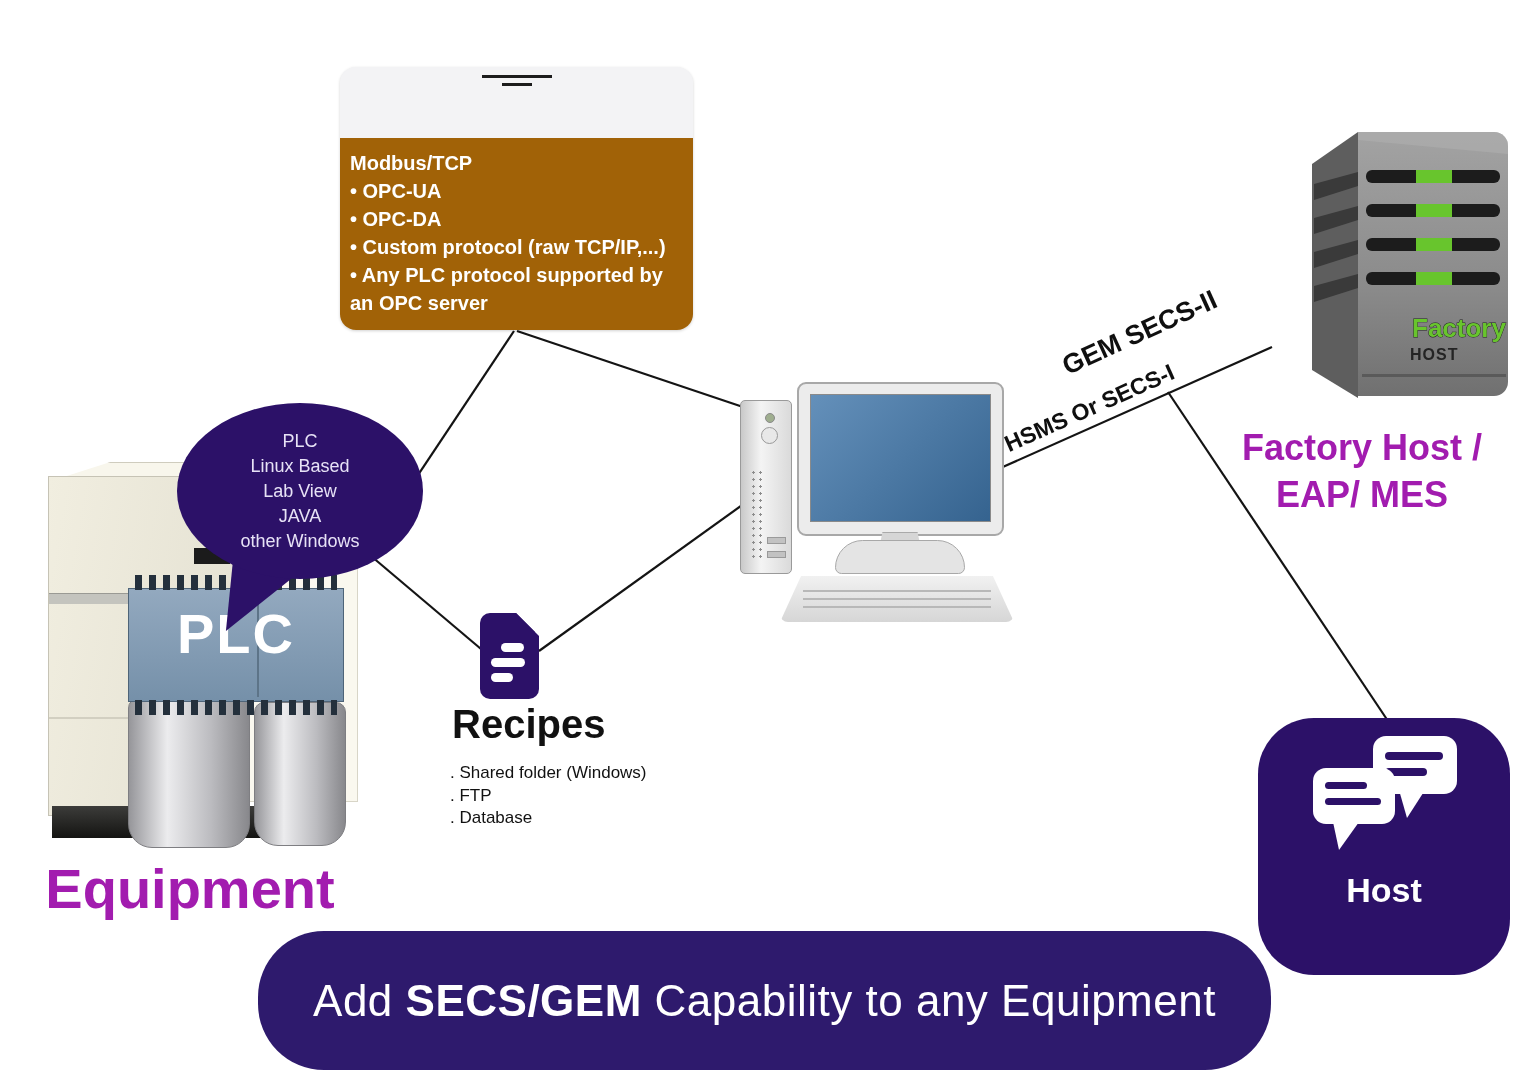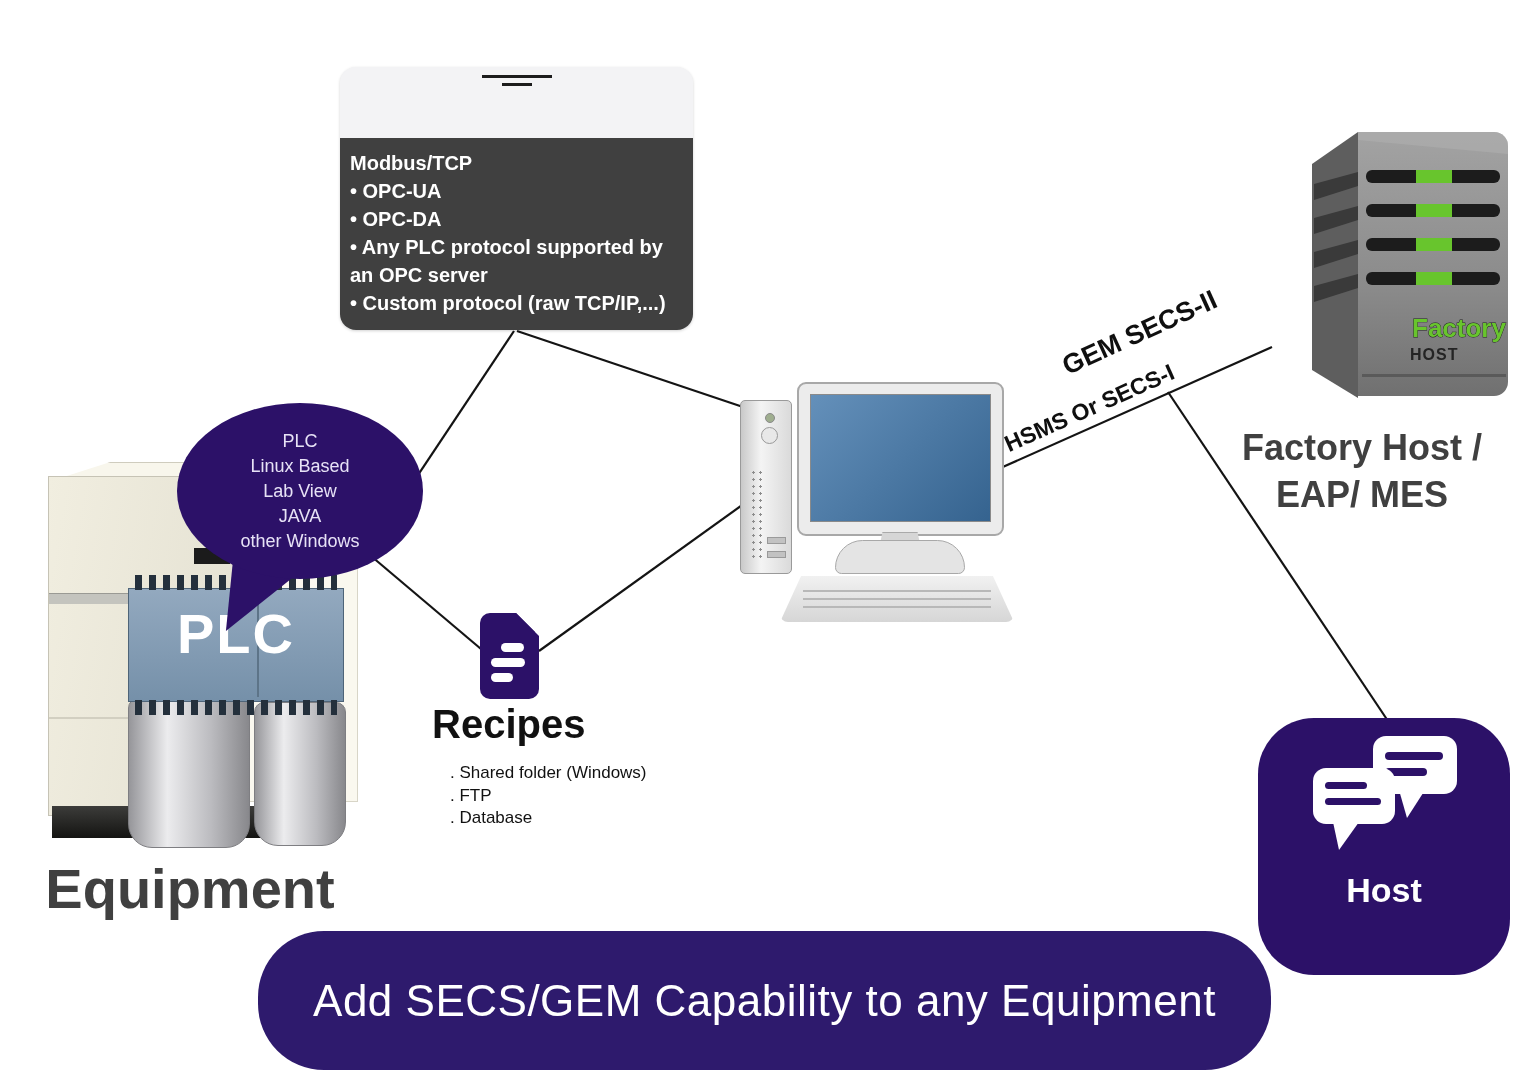--- a/index.html
+++ b/index.html
@@ -10,21 +10,21 @@
   .abs{position:absolute;}
   
   #lines{position:absolute;left:0;top:0;z-index:1;pointer-events:none;}
   
   .tooltip{left:340px;top:67px;width:353px;height:263px;border-radius:16px;z-index:3;
     box-shadow:0 1px 3px rgba(0,0,0,.18);overflow:hidden;background:#f3f3f5;}
   .tooltip-header{height:71px;background:#f3f3f5;position:relative;}
   .grab1,.grab2{position:absolute;left:50%;transform:translateX(-50%);background:#1c1c1c;}
   .grab1{top:8px;width:70px;height:3px;}
   .grab2{top:16px;width:30px;height:3px;}
-  .tooltip-body{background:#404040;height:192px;padding:11px 10px 0 10px;box-sizing:border-box;
+  .tooltip-body{background:#a16207;height:192px;padding:11px 10px 0 10px;box-sizing:border-box;
     color:#fff;font-weight:bold;font-size:20px;line-height:28px;}
   
   .bubble-wrap{left:177px;top:403px;width:246px;height:240px;z-index:4;}
   .bubble{position:absolute;left:0;top:0;width:246px;height:176px;background:#2c1168;border-radius:50%;
     display:flex;flex-direction:column;justify-content:center;align-items:center;
     color:#e7e2f6;font-size:18px;line-height:25px;text-align:center;}
   .bubble-tail{position:absolute;left:44px;top:146px;width:82px;height:82px;background:#2c1168;
     clip-path:polygon(16% 0%,96% 28%,6% 100%);}
   
   .equipment{left:42px;top:460px;width:298px;height:392px;z-index:2;}
@@ -45,27 +45,27 @@
   .plc{position:absolute;left:86px;top:128px;width:214px;height:112px;
     background:linear-gradient(#93a9bf,#7590a9);border:1px solid #4e6478;}
   .plc-teeth-top,.plc-teeth-bottom{position:absolute;left:6px;right:6px;height:15px;
     background:repeating-linear-gradient(90deg,#24303c 0 7px,rgba(0,0,0,0) 7px 14px);}
   .plc-teeth-top{top:-14px;}
   .plc-teeth-bottom{bottom:-14px;}
   .plc-seam{position:absolute;left:60%;top:4px;bottom:4px;width:2px;background:#5d7488;}
   .plc-label{position:absolute;left:0;top:12px;width:100%;text-align:center;color:#fff;
     font-size:56px;font-weight:bold;letter-spacing:2px;}
   
-  .caption{font-weight:bold;color:#404040;text-align:center;z-index:5;}
+  .caption{font-weight:bold;color:#a21caf;text-align:center;z-index:5;}
   .cap-equipment{left:40px;top:856px;width:300px;font-size:56px;}
   .cap-control{left:738px;top:628px;width:300px;font-size:36px;}
   .cap-factory{left:1228px;top:424px;width:268px;font-size:36px;line-height:47px;}
   
   .recipes-icon{left:476px;top:610px;z-index:3;}
-  .recipes-title{left:432px;top:702px;font-size:40px;font-weight:bold;z-index:3;}
+  .recipes-title{left:452px;top:702px;font-size:40px;font-weight:bold;z-index:3;}
   .recipes-items{left:450px;top:762px;font-size:17px;font-weight:normal;line-height:22.5px;z-index:3;}
   
   .computer{left:735px;top:378px;width:300px;height:250px;z-index:2;}
   .tower{position:absolute;left:5px;top:22px;width:50px;height:172px;border-radius:5px;
     background:linear-gradient(90deg,#c9c9c9,#f4f4f4 40%,#dadada);border:1px solid #9a9a9a;}
   .tower .btn1{position:absolute;left:24px;top:12px;width:8px;height:8px;border-radius:50%;
     background:#9fae8f;border:1px solid #8a8a8a;}
   .tower .btn2{position:absolute;left:20px;top:26px;width:15px;height:15px;border-radius:50%;
     background:#e8e8e8;border:1px solid #999;}
   .tower .vents{position:absolute;left:9px;top:68px;width:14px;height:92px;
@@ -89,21 +89,21 @@
   .linklabel{font-weight:bold;color:#0f0f0f;z-index:5;transform-origin:left center;white-space:nowrap;}
   .gem{left:1064px;top:352px;font-size:27px;transform:rotate(-24.5deg);}
   .hsms{left:1006px;top:432px;font-size:23px;transform:rotate(-24deg);}
   
   .server{left:1304px;top:122px;z-index:2;}
   .hostsim{left:1258px;top:718px;width:252px;height:257px;border-radius:56px;background:#2c1168;z-index:3;
     display:flex;flex-direction:column;align-items:center;}
   .hostsim-text{color:#fff;font-weight:bold;font-size:34px;line-height:48px;text-align:center;margin-top:4px;}
   .banner{left:258px;top:931px;width:1013px;height:139px;border-radius:66px;background:#2e1a6d;z-index:2;
     display:flex;align-items:center;justify-content:center;color:#fff;font-size:44px;letter-spacing:.5px;}
-  .banner b{font-weight:normal;}
+  .banner b{font-weight:bold;}
 </style>
 </head>
 <body>
 
 <div class="canvas">
 
   <svg id="lines" width="1536" height="1086">
     <g stroke="#141414" stroke-width="2.2" fill="none">
       <line x1="514" y1="331" x2="368" y2="550"></line>
       <line x1="517" y1="331" x2="746" y2="408"></line>
@@ -116,22 +116,22 @@
 
   <div class="abs tooltip">
     <div class="tooltip-header">
       <div class="grab1"></div>
       <div class="grab2"></div>
     </div>
     <div class="tooltip-body">
       <div>Modbus/TCP</div>
       <div>• OPC-UA</div>
       <div>• OPC-DA</div>
+      <div>• Custom protocol (raw TCP/IP,...)</div>
       <div>• Any PLC protocol supported by an OPC server</div>
-      <div>• Custom protocol (raw TCP/IP,...)</div>
     </div>
   </div>
 
   <div class="abs equipment">
     <div class="eq-top"></div>
     <div class="eq-side"></div>
     <div class="eq-front">
       <div class="eq-band"></div>
       <div class="eq-seam"></div>
     </div>

